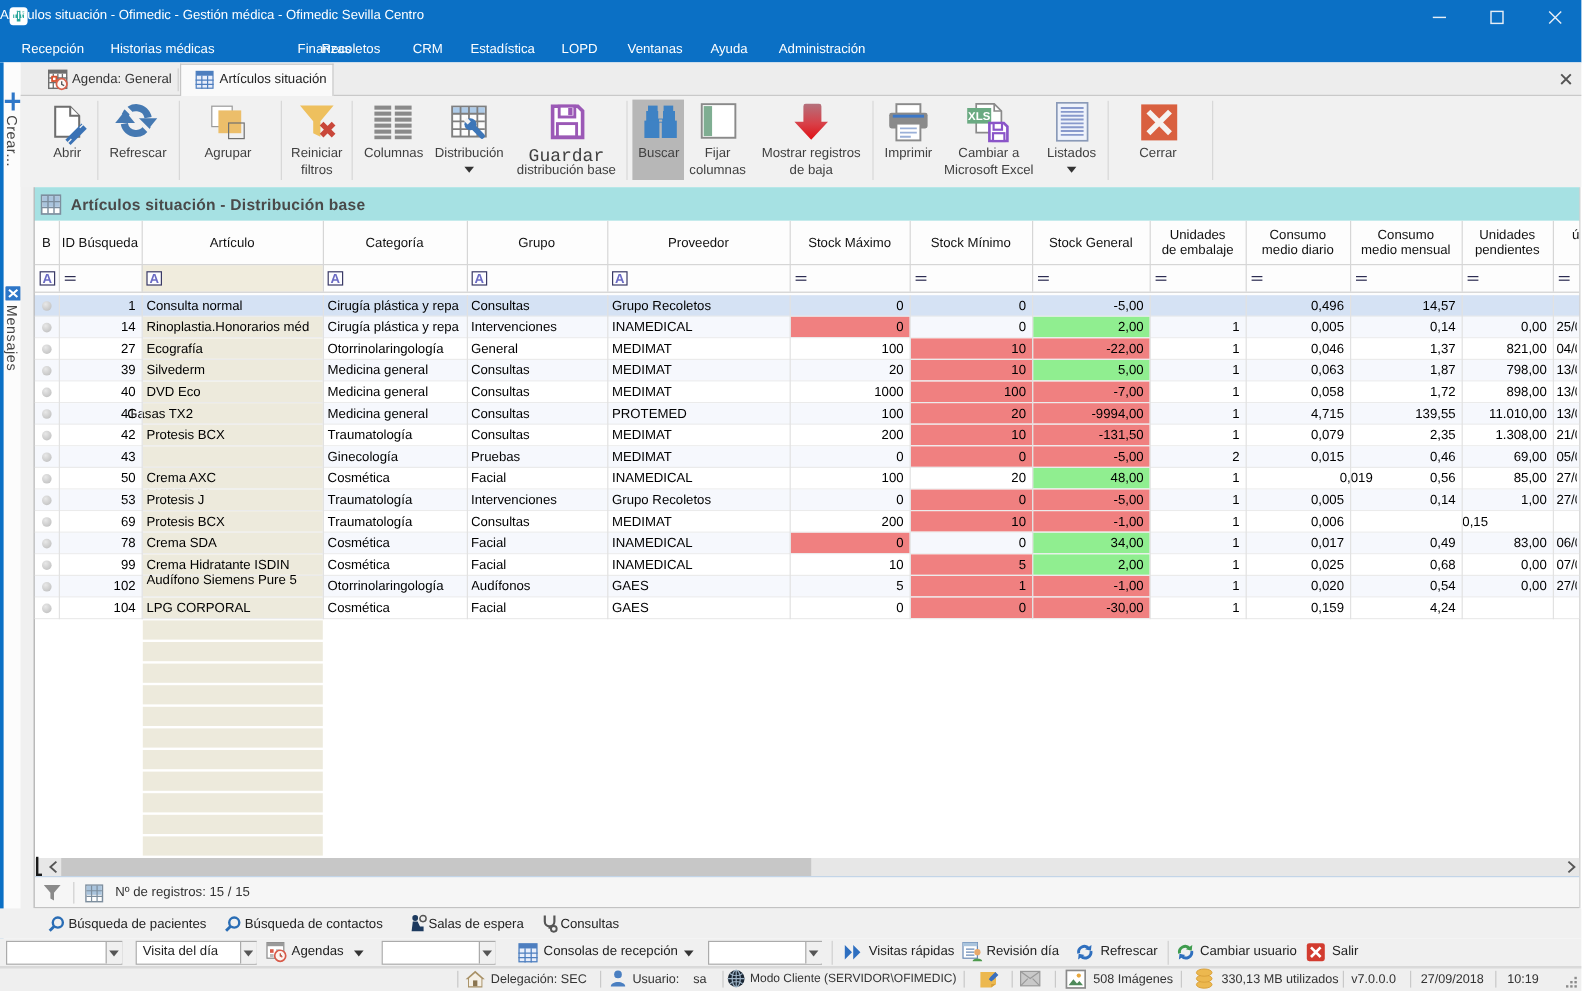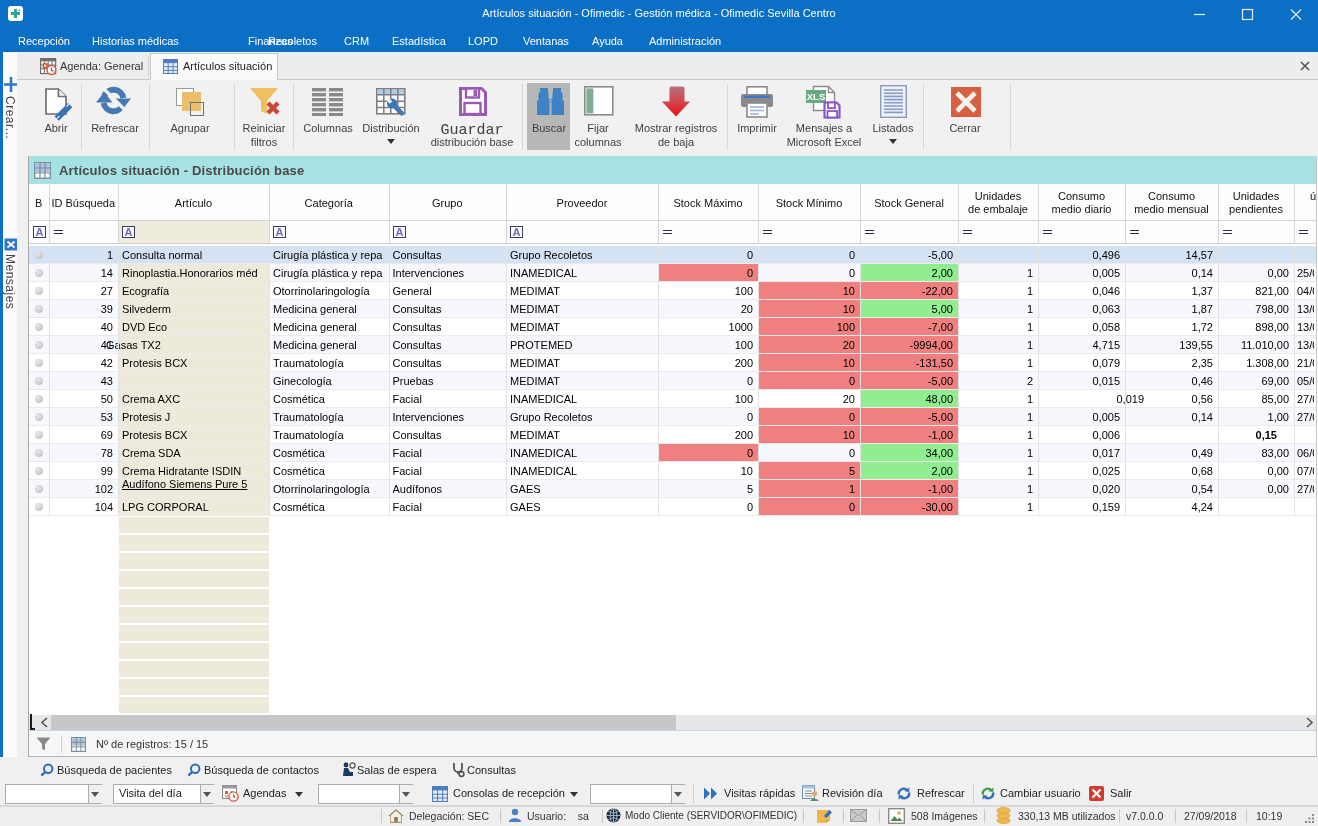--- a/index.html
+++ b/index.html
@@ -12,21 +12,21 @@
 .hline{position:absolute;height:1px;}
 svg{position:absolute;overflow:visible;}
 </style></head><body>
 
 <div class="a" style="left:0;top:0;width:1318px;height:52px;background:#0b70c5;"></div>
 <div class="a" style="left:8px;top:6px;width:15px;height:15px;background:#fff;border-radius:3px;"></div>
 <svg style="left:10px;top:8px;" width="11" height="11" viewBox="0 0 11 11">
 <path d="M4 1h3v3h3v3H7v3H4V7H1V4h3z" fill="#2aa79b"></path>
     <rect x="8.6" y="1.6" width="1.6" height="1.6" fill="#2aa79b"></rect>
   </svg>
-<div class="tx" style="left:0;top:7px;width:1318px;text-align:center;color:#fff;font-size:11px;">Artículos situación - Ofimedic - Gestión médica - Ofimedic Sevilla Centro</div>
+<div class="tx" style="left:0;top:7px;width:1318px;text-align:left;color:#fff;font-size:11px;">Artículos situación - Ofimedic - Gestión médica - Ofimedic Sevilla Centro</div>
 <svg style="left:1190px;top:6px;" width="120" height="16" viewBox="0 0 120 16">
 <path d="M4 8.5h11" stroke="#e7eef6" stroke-width="1.2" fill="none"></path>
 <rect x="52.5" y="3.5" width="10" height="10" stroke="#e7eef6" stroke-width="1.2" fill="none"></rect>
 <path d="M101 3.5l10 10M111 3.5l-10 10" stroke="#e7eef6" stroke-width="1.2" fill="none"></path>
 </svg>
 <div class="tx" style="left:18px;top:35px;color:#fff;font-size:11px;">Recepción</div>
 <div class="tx" style="left:92px;top:35px;color:#fff;font-size:11px;">Historias médicas</div>
 <div class="tx" style="left:200px;top:35px;color:#fff;font-size:11px;padding-left:48px;">Finanzas</div>
 <div class="tx" style="left:268px;top:35px;color:#fff;font-size:11px;">Recoletos</div>
 <div class="tx" style="left:344px;top:35px;color:#fff;font-size:11px;">CRM</div>
@@ -86,21 +86,21 @@
 <div class="tx" style="left:228px;top:122px;width:200px;text-align:center;color:#404040;font-size:11px;">Columnas</div>
 <div class="tx" style="left:291px;top:122px;width:200px;text-align:center;color:#404040;font-size:11px;">Distribución</div>
 <div class="tx" style="left:372px;top:122px;width:200px;text-align:center;color:#404040;font-size:15px;font-family:Liberation Mono, monospace;">Guardar</div>
 <div class="tx" style="left:372px;top:136px;width:200px;text-align:center;color:#404040;font-size:11px;">distribución base</div>
 <div class="tx" style="left:449px;top:122px;width:200px;text-align:center;color:#404040;font-size:11px;">Buscar</div>
 <div class="tx" style="left:498px;top:122px;width:200px;text-align:center;color:#404040;font-size:11px;">Fijar</div>
 <div class="tx" style="left:498px;top:136px;width:200px;text-align:center;color:#404040;font-size:11px;">columnas</div>
 <div class="tx" style="left:576px;top:122px;width:200px;text-align:center;color:#404040;font-size:11px;">Mostrar registros</div>
 <div class="tx" style="left:576px;top:136px;width:200px;text-align:center;color:#404040;font-size:11px;">de baja</div>
 <div class="tx" style="left:657px;top:122px;width:200px;text-align:center;color:#404040;font-size:11px;">Imprimir</div>
-<div class="tx" style="left:724px;top:122px;width:200px;text-align:center;color:#404040;font-size:11px;">Mensajes a</div>
+<div class="tx" style="left:724px;top:122px;width:200px;text-align:center;color:#404040;font-size:11px;">Cambiar a</div>
 <div class="tx" style="left:724px;top:136px;width:200px;text-align:center;color:#404040;font-size:11px;">Microsoft Excel</div>
 <div class="tx" style="left:793px;top:122px;width:200px;text-align:center;color:#404040;font-size:11px;">Listados</div>
 <div class="tx" style="left:865px;top:122px;width:200px;text-align:center;color:#404040;font-size:11px;">Cerrar</div>
 <svg style="left:387px;top:139px;" width="8" height="5" viewBox="0 0 8 5">
     <path d="M0 0h8L4 5z" fill="#333"></path>
   </svg>
 <svg style="left:889px;top:139px;" width="8" height="5" viewBox="0 0 8 5">
     <path d="M0 0h8L4 5z" fill="#333"></path>
   </svg>
 <svg style="left:45px;top:88px;" width="28" height="32" viewBox="0 0 28 32">
@@ -484,21 +484,21 @@
 <div class="num" style="left:48.5px;top:429px;width:64.5px;">69</div>
 <div class="tx" style="left:122px;top:429px;width:145px;overflow:hidden;">Protesis BCX</div>
 <div class="tx" style="left:273px;top:429px;width:113.5px;overflow:hidden;">Traumatología</div>
 <div class="tx" style="left:392.5px;top:429px;width:111.5px;overflow:hidden;">Consultas</div>
 <div class="tx" style="left:510px;top:429px;width:146px;overflow:hidden;">MEDIMAT</div>
 <div class="num" style="left:658px;top:429px;width:95px;">200</div>
 <div class="num" style="left:758px;top:429px;width:97px;">10</div>
 <div class="num" style="left:860px;top:429px;width:93px;">-1,00</div>
 <div class="num" style="left:958px;top:429px;width:75px;">1</div>
 <div class="num" style="left:1038px;top:429px;width:82px;">0,006</div>
-<div class="num" style="left:1189px;top:429px;width:88px;font-weight:bold;">0,15</div>
+<div class="num" style="left:1152px;top:429px;width:88px;">0,15</div>
 <div class="hline" style="left:29px;top:443px;width:1287px;background:#ebebeb;"></div>
 <div class="a" style="left:29px;top:444px;width:1287px;height:18px;background:#f6f8fd;"></div>
 <div class="a" style="left:119px;top:444px;width:150px;height:17px;background:#edeadc;"></div>
 <div class="a" style="left:659px;top:444px;width:99px;height:17px;background:#f08080;"></div>
 <div class="a" style="left:861px;top:444px;width:97px;height:17px;background:#90ee90;"></div>
 <div class="a" style="left:35px;top:449px;width:8px;height:8px;border-radius:50%;background:radial-gradient(circle at 3px 2.5px,#e8e8e8,#b9b9b9);"></div>
 <div class="num" style="left:48.5px;top:447px;width:64.5px;">78</div>
 <div class="tx" style="left:122px;top:447px;width:145px;overflow:hidden;">Crema SDA</div>
 <div class="tx" style="left:273px;top:447px;width:113.5px;overflow:hidden;">Cosmética</div>
 <div class="tx" style="left:392.5px;top:447px;width:111.5px;overflow:hidden;">Facial</div>
@@ -530,21 +530,21 @@
 <div class="num" style="left:1125px;top:465px;width:88px;">0,68</div>
 <div class="num" style="left:1218px;top:465px;width:71px;">0,00</div>
 <div class="tx" style="left:1297px;top:465px;width:17px;overflow:hidden;">07/0</div>
 <div class="hline" style="left:29px;top:479px;width:1287px;background:#ebebeb;"></div>
 <div class="a" style="left:29px;top:480px;width:1287px;height:18px;background:#f6f8fd;"></div>
 <div class="a" style="left:119px;top:480px;width:150px;height:17px;background:#edeadc;"></div>
 <div class="a" style="left:759px;top:480px;width:101px;height:17px;background:#f08080;"></div>
 <div class="a" style="left:861px;top:480px;width:97px;height:17px;background:#f08080;"></div>
 <div class="a" style="left:35px;top:485px;width:8px;height:8px;border-radius:50%;background:radial-gradient(circle at 3px 2.5px,#e8e8e8,#b9b9b9);"></div>
 <div class="num" style="left:48.5px;top:483px;width:64.5px;">102</div>
-<div class="tx" style="left:122px;top:478px;width:145px;overflow:hidden;text-decoration:underline;">Audífono Siemens Pure 5</div>
+<div class="tx" style="left:122px;top:478px;width:145px;overflow:hidden;">Audífono Siemens Pure 5</div>
 <div class="tx" style="left:273px;top:483px;width:113.5px;overflow:hidden;">Otorrinolaringología</div>
 <div class="tx" style="left:392.5px;top:483px;width:111.5px;overflow:hidden;">Audífonos</div>
 <div class="tx" style="left:510px;top:483px;width:146px;overflow:hidden;">GAES</div>
 <div class="num" style="left:658px;top:483px;width:95px;">5</div>
 <div class="num" style="left:758px;top:483px;width:97px;">1</div>
 <div class="num" style="left:860px;top:483px;width:93px;">-1,00</div>
 <div class="num" style="left:958px;top:483px;width:75px;">1</div>
 <div class="num" style="left:1038px;top:483px;width:82px;">0,020</div>
 <div class="num" style="left:1125px;top:483px;width:88px;">0,54</div>
 <div class="num" style="left:1218px;top:483px;width:71px;">0,00</div>

